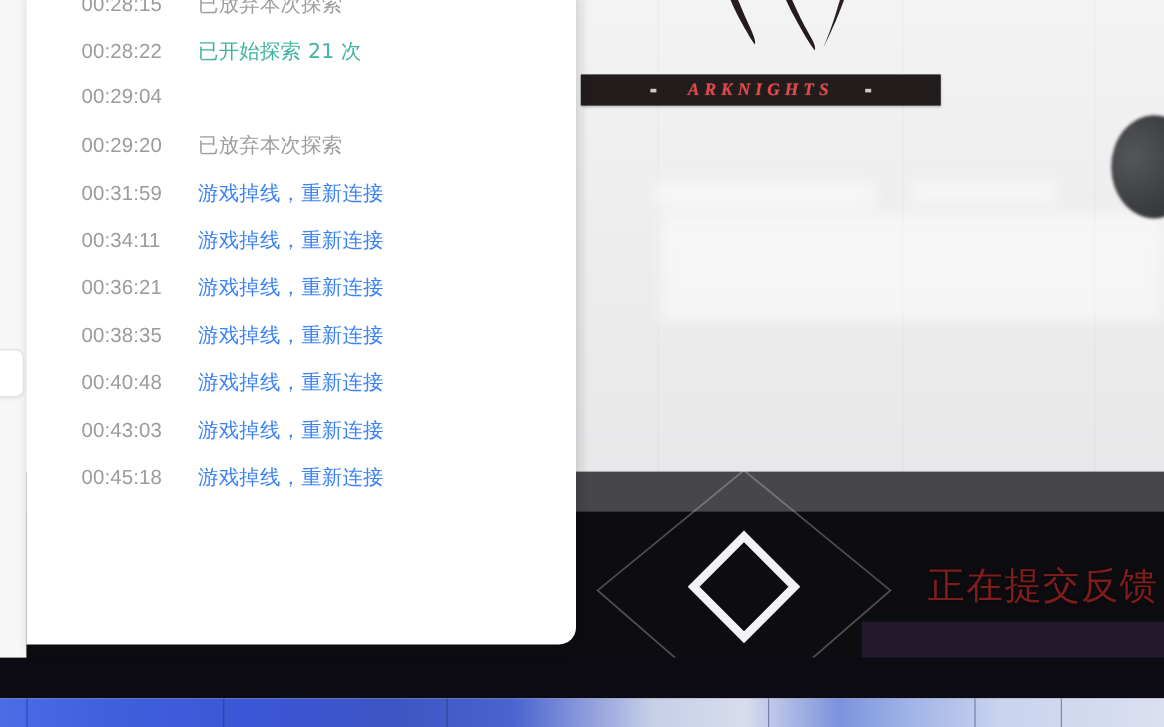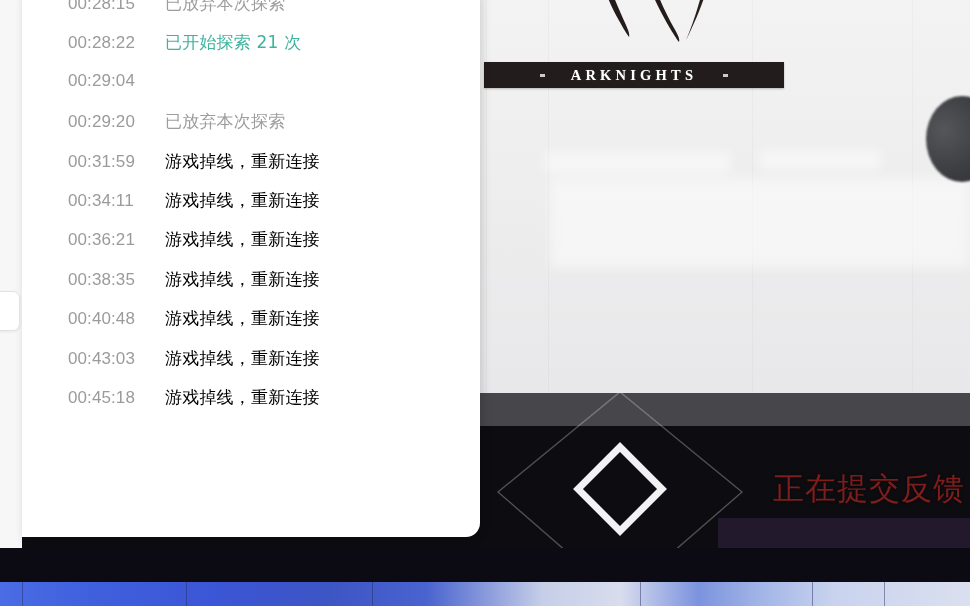--- a/index.html
+++ b/index.html
@@ -67,27 +67,28 @@
     gap: 26px;
     box-shadow: 0 1px 2px rgba(0,0,0,0.25);
   }
   .wordmark-dot {
     width: 5px;
     height: 3px;
     background: #cfcac6;
     flex: none;
   }
   .wordmark-text {
-    color: #ffffff;
+    color: #ef4444;
     font-size: 14.5px;
     letter-spacing: 4.2px;
     font-weight: 700;
     font-family: "Liberation Serif", "DejaVu Serif", serif;
     white-space: nowrap;
     text-shadow: 0 0 1px rgba(255,255,255,0.25);
+    font-style: italic;
   }
 
   
   .edge-blob {
     position: absolute;
     right: -28px;
     top: 96px;
     width: 72px;
     height: 86px;
     border-radius: 50%;
@@ -214,21 +215,21 @@
     letter-spacing: 0.1px;
   }
   .log-msg {
     font-size: 17px;
     letter-spacing: 0.2px;
     white-space: nowrap;
     font-family: "DejaVu Sans", "Liberation Sans", sans-serif;
   }
   .msg-muted { color: #9d9d9f; }
   .msg-teal  { color: #3fb39e; }
-  .msg-gold  { color: #000000; }
+  .msg-gold  { color: #3b82f6; }
 
   
   .left-widget {
     position: absolute;
     left: -14px;
     top: 291px;
     width: 32px;
     height: 38px;
     background: #ffffff;
     border: 1px solid #e2e2e4;

